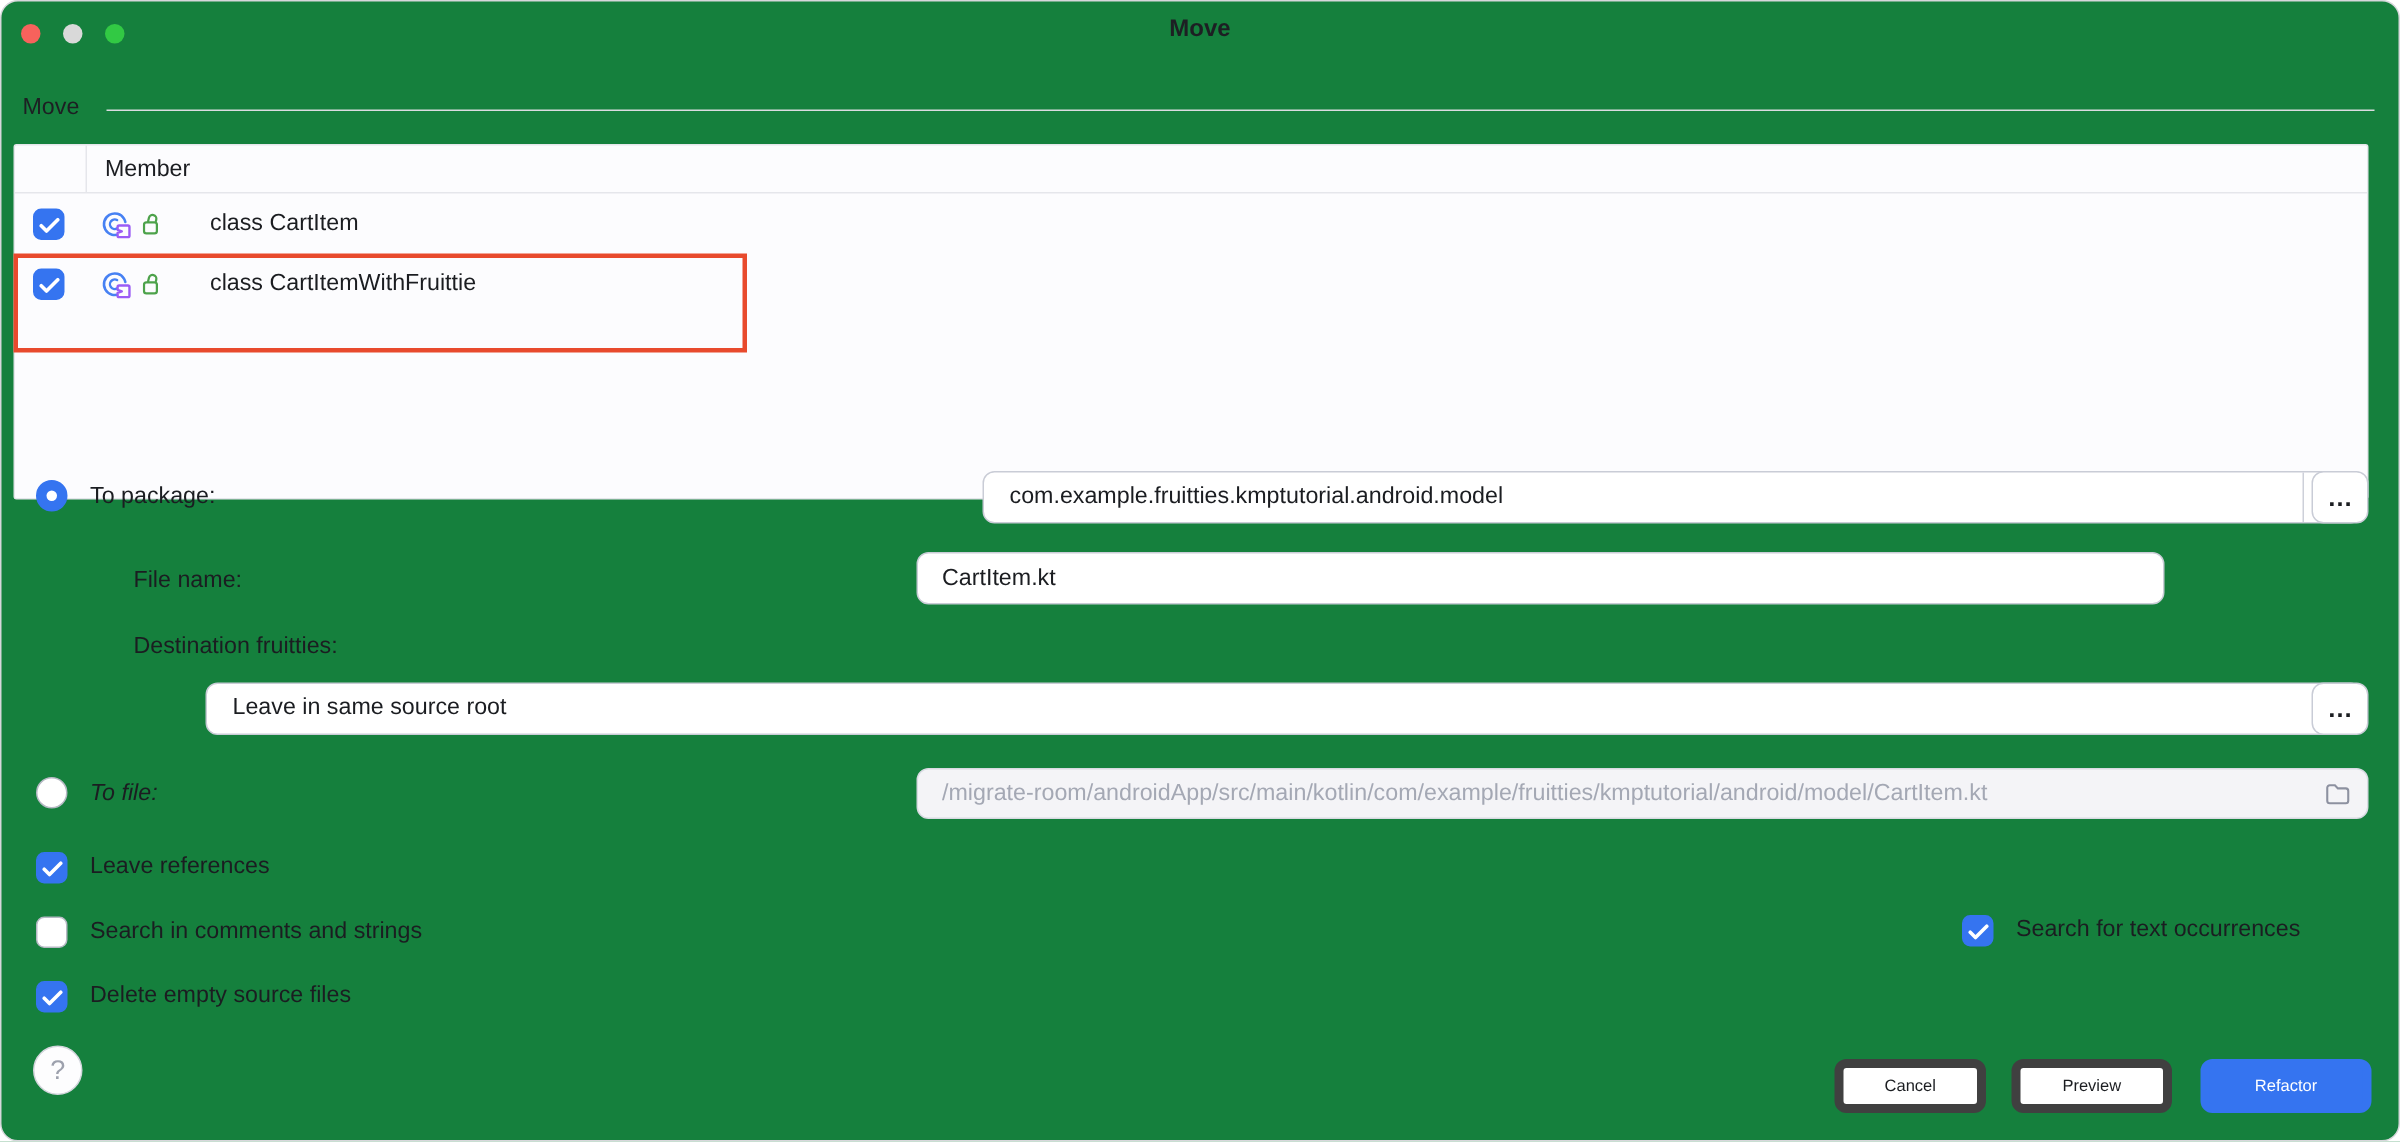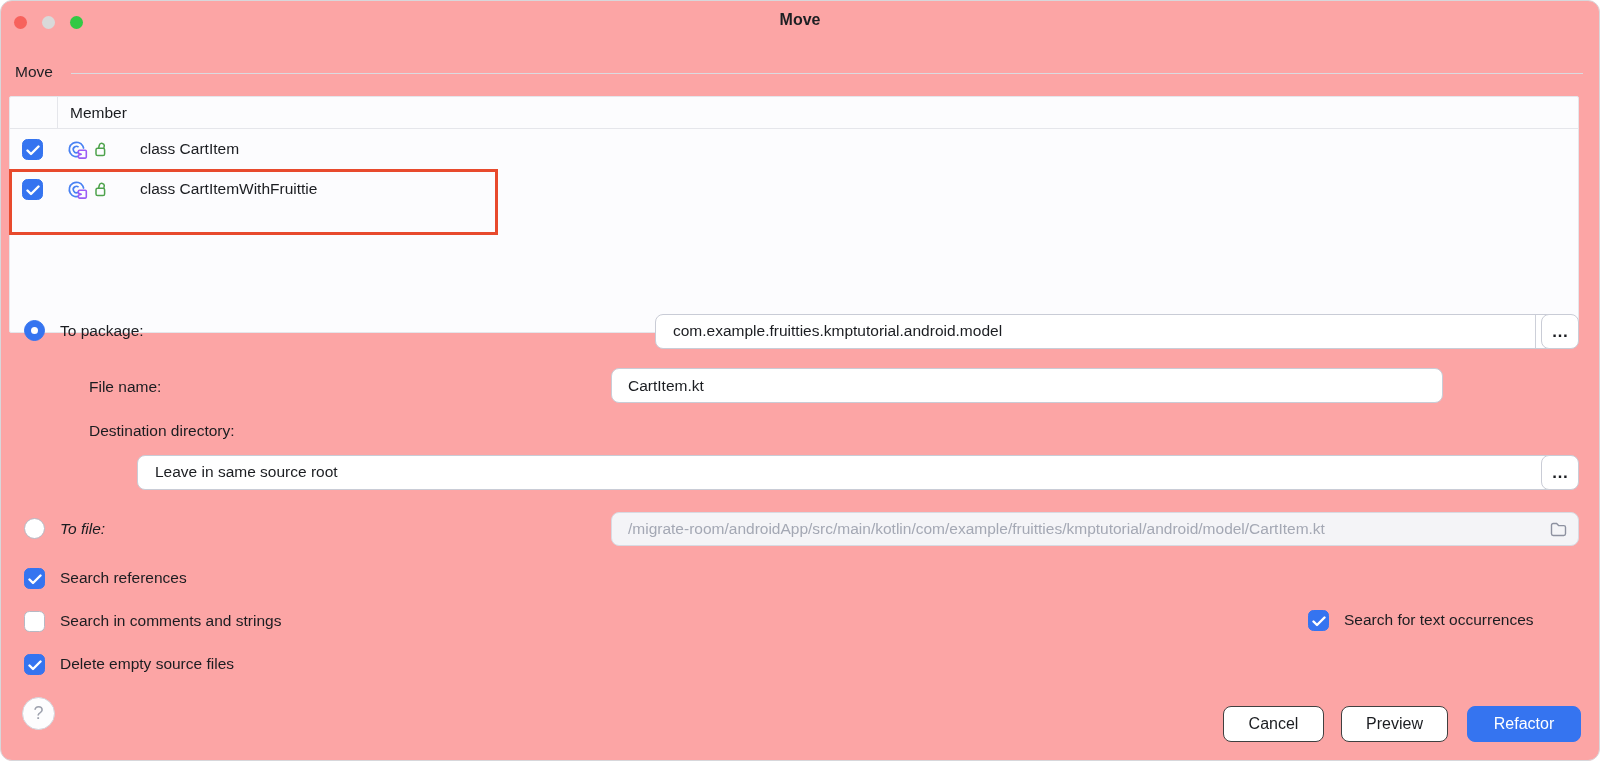--- a/index.html
+++ b/index.html
@@ -1,20 +1,20 @@
 <!DOCTYPE html>
 <html><head>
 <meta charset="utf-8">
 <style>
   * { box-sizing: border-box; margin: 0; padding: 0; }
   html, body { background: #ffffff; font-family: "Liberation Sans", sans-serif; }
   .stage { position: relative; width: 1600px; height: 761px; }
   .window {
     position: absolute; inset: 0;
-    background: #fca5a5;
+    background: #15803d;
     border: 1px solid #d7d7db;
     border-radius: 12px;
     overflow: hidden;
     color: #1b1d21;
     font-size: 15.5px;
   }
   
   .tl { position: absolute; top: 15px; width: 13px; height: 13px; border-radius: 50%; cursor: pointer; }
   .tl.red   { left: 13px; background: #f7625c; }
   .tl.gray  { left: 41px; background: #d9d9d9; }
@@ -86,22 +86,22 @@
   .opt-check { position: absolute; }
   .opt-label { position: absolute; white-space: nowrap; }
   
   .help-btn {
     position: absolute; left: 21px; top: 696px; width: 33px; height: 33px; border-radius: 50%;
     background: #fdfdfe; border: 1px solid #d3d5dc; color: #9da1ad; font-size: 18px;
     cursor: pointer; font-family: "Liberation Sans", sans-serif;
   }
   .btn {
     position: absolute; top: 705px; height: 36px; border-radius: 8px; cursor: pointer;
-    font-family: "Liberation Sans", sans-serif; font-size: 16px;
-    background: #ffffff; border: 1px solid #404040; color: #1b1d21;
+    font-family: "Liberation Sans", sans-serif; font-size: 11px;
+    background: #ffffff; border: 6px solid #404040; color: #1b1d21;
   }
   .btn.cancel  { left: 1222px; width: 101px; }
   .btn.preview { left: 1340px; width: 107px; }
   .btn.primary { left: 1466px; width: 114px; background: #3574f0; border-color: #3574f0; color: #ffffff; }
 </style>
 </head>
 <body>
 
 <div class="stage">
   <div class="window">
@@ -177,21 +177,21 @@
           </svg>
       </span>
     </div>
     <button class="browse-btn" style="left:1540px;top:313px;">…</button>
 
     <span class="f-label" style="left:88px;top:377px;">File name:</span>
     <div class="field" style="left:610px;top:367px;width:832px;">
       <input type="text" value="CartItem.kt" style="">
     </div>
 
-    <span class="f-label" style="left:88px;top:421px;">Destination directory:</span>
+    <span class="f-label" style="left:88px;top:421px;">Destination fruitties:</span>
     <div class="combo" style="left:92px;top:454px;width:1438px;">
       <span class="combo-text">Leave in same source root</span>
       <span class="arrow">
         <svg width="13" height="8" viewBox="0 0 13 8">
             <polyline points="1,1 6.5,6.3 12,1" fill="none" stroke="#6e7384" stroke-width="1.7" stroke-linecap="round" stroke-linejoin="round"></polyline>
           </svg>
       </span>
     </div>
     <button class="browse-btn" style="left:1540px;top:454px;">…</button>
 
@@ -204,21 +204,21 @@
           <path d="M1.5 3.2 a1.7 1.7 0 0 1 1.7 -1.7 h3.4 l2 2.1 h5.2 a1.7 1.7 0 0 1 1.7 1.7 v6.5 a1.7 1.7 0 0 1 -1.7 1.7 H3.2 a1.7 1.7 0 0 1 -1.7 -1.7 Z" fill="none" stroke="#8d91a0" stroke-width="1.4"></path>
         </svg>
       </span>
     </div>
 
     <span class="checkbox opt-check checked" style="left:23px;top:567px;">
       <svg width="14" height="11" viewBox="0 0 14 11">
           <polyline points="1.5,5.5 5,9 12.5,1.5" fill="none" stroke="#ffffff" stroke-width="2.4" stroke-linecap="round" stroke-linejoin="round"></polyline>
         </svg>
     </span>
-    <span class="opt-label" style="left:59px;top:568px;">Search references</span>
+    <span class="opt-label" style="left:59px;top:568px;">Leave references</span>
 
     <span class="checkbox opt-check" style="left:23px;top:610px;">
       
     </span>
     <span class="opt-label" style="left:59px;top:611px;">Search in comments and strings</span>
 
     <span class="checkbox opt-check checked" style="left:23px;top:653px;">
       <svg width="14" height="11" viewBox="0 0 14 11">
           <polyline points="1.5,5.5 5,9 12.5,1.5" fill="none" stroke="#ffffff" stroke-width="2.4" stroke-linecap="round" stroke-linejoin="round"></polyline>
         </svg>

